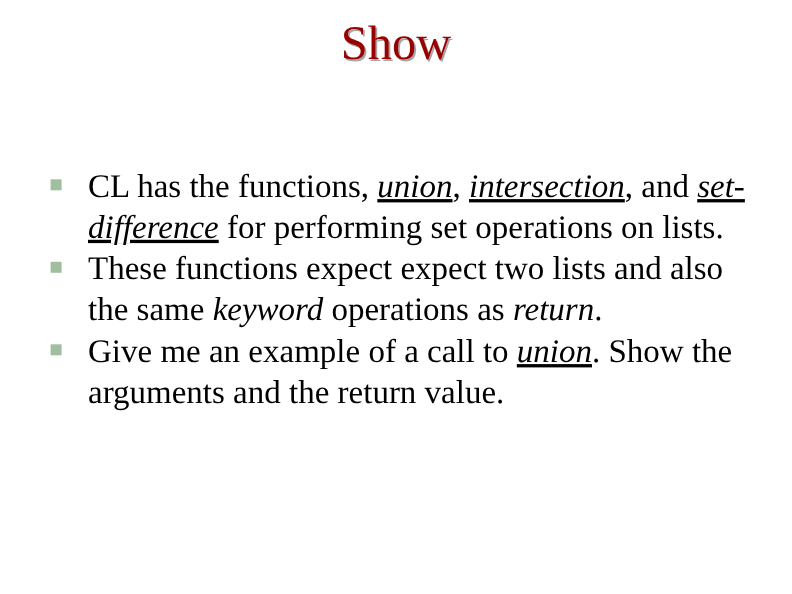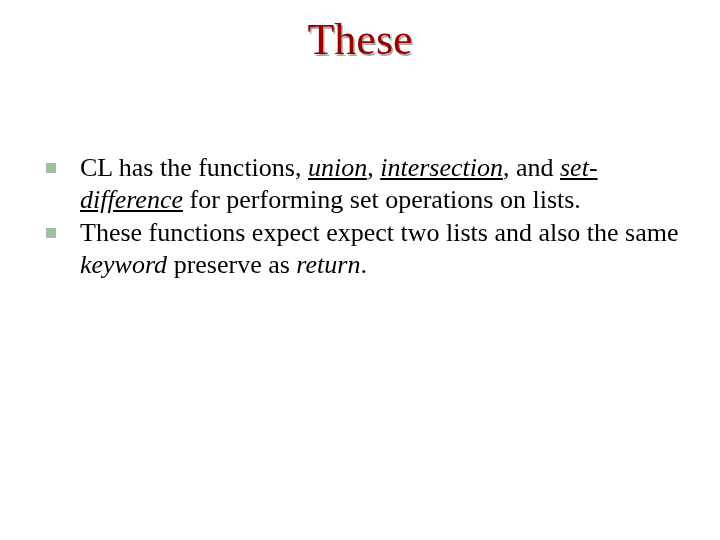--- a/index.html
+++ b/index.html
@@ -28,21 +28,21 @@
   }
   .body {
     position: absolute;
     top: 152px;
     left: 46px;
     right: 30px;
   }
   .li {
     display: flex;
     align-items: flex-start;
-    font-size: 26px;
+    font-size: 30px;
     line-height: 1.22;
     margin-bottom: 2px;
   }
   .bullet {
     width: 10px;
     height: 10px;
     background: #9fbf9f;
     flex: 0 0 10px;
     margin-top: 11px;
     margin-right: 24px;
@@ -51,34 +51,40 @@
     flex: 1;
   }
   .ui { font-style: italic; text-decoration: underline; }
   .i  { font-style: italic; }
 </style>
 </head>
 <body>
 
 <div class="slide">
 
-  <div class="title">These</div>
+  <div class="title">Show</div>
 
   <div class="body">
 
     <div class="li">
       <div class="bullet"></div>
       <div class="txt">
         <span>CL has the functions, </span><span class="ui">union</span><span>, </span><span class="ui">intersection</span><span>, and </span><span class="ui">set-difference</span><span> for performing set operations on lists.</span>
       </div>
     </div>
 
     <div class="li">
       <div class="bullet"></div>
       <div class="txt">
-        <span>These functions expect expect two lists and  also the same </span><span class="i">keyword</span><span> preserve as </span><span class="i">return</span><span>.</span>
+        <span>These functions expect expect two lists and  also the same </span><span class="i">keyword</span><span> operations as </span><span class="i">return</span><span>.</span>
       </div>
     </div>
 
 
+    <div class="li">
+      <div class="bullet"></div>
+      <div class="txt">
+        <span>Give me an example of a call to </span><span class="ui">union</span><span>.  Show  the arguments and the return value.</span>
+      </div>
+    </div>
 
   </div>
 </div>
 
 </body></html>

